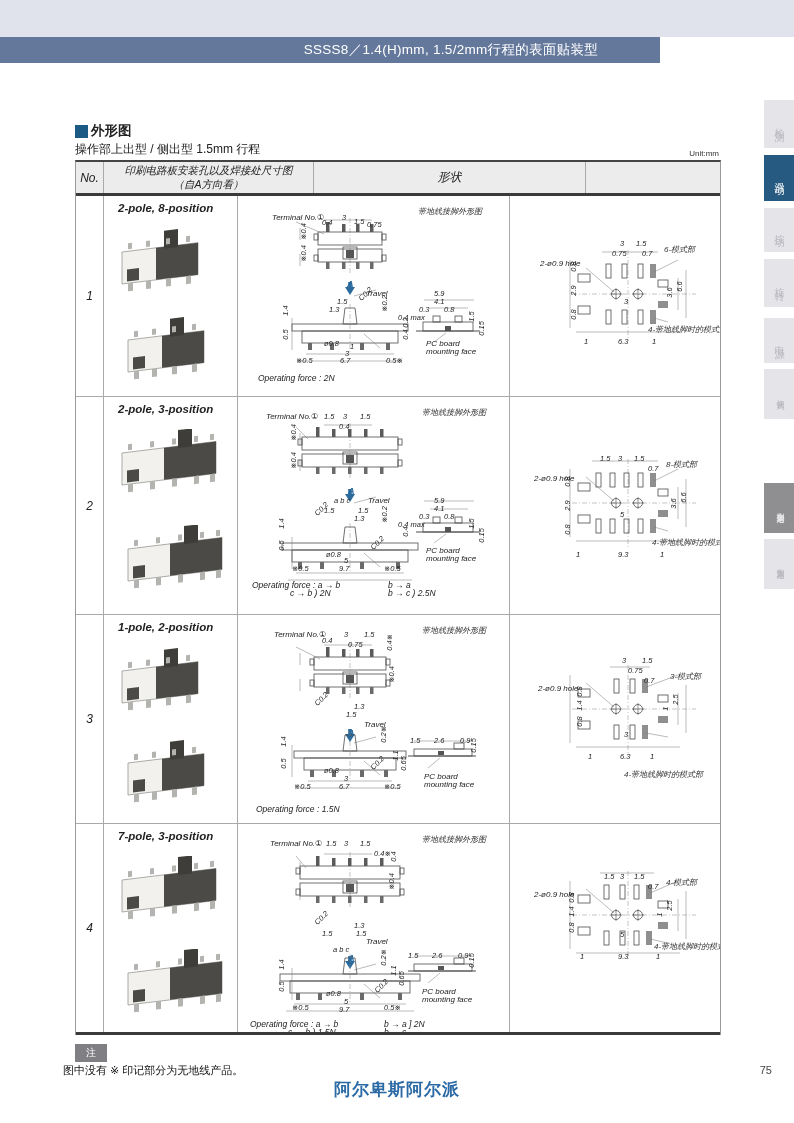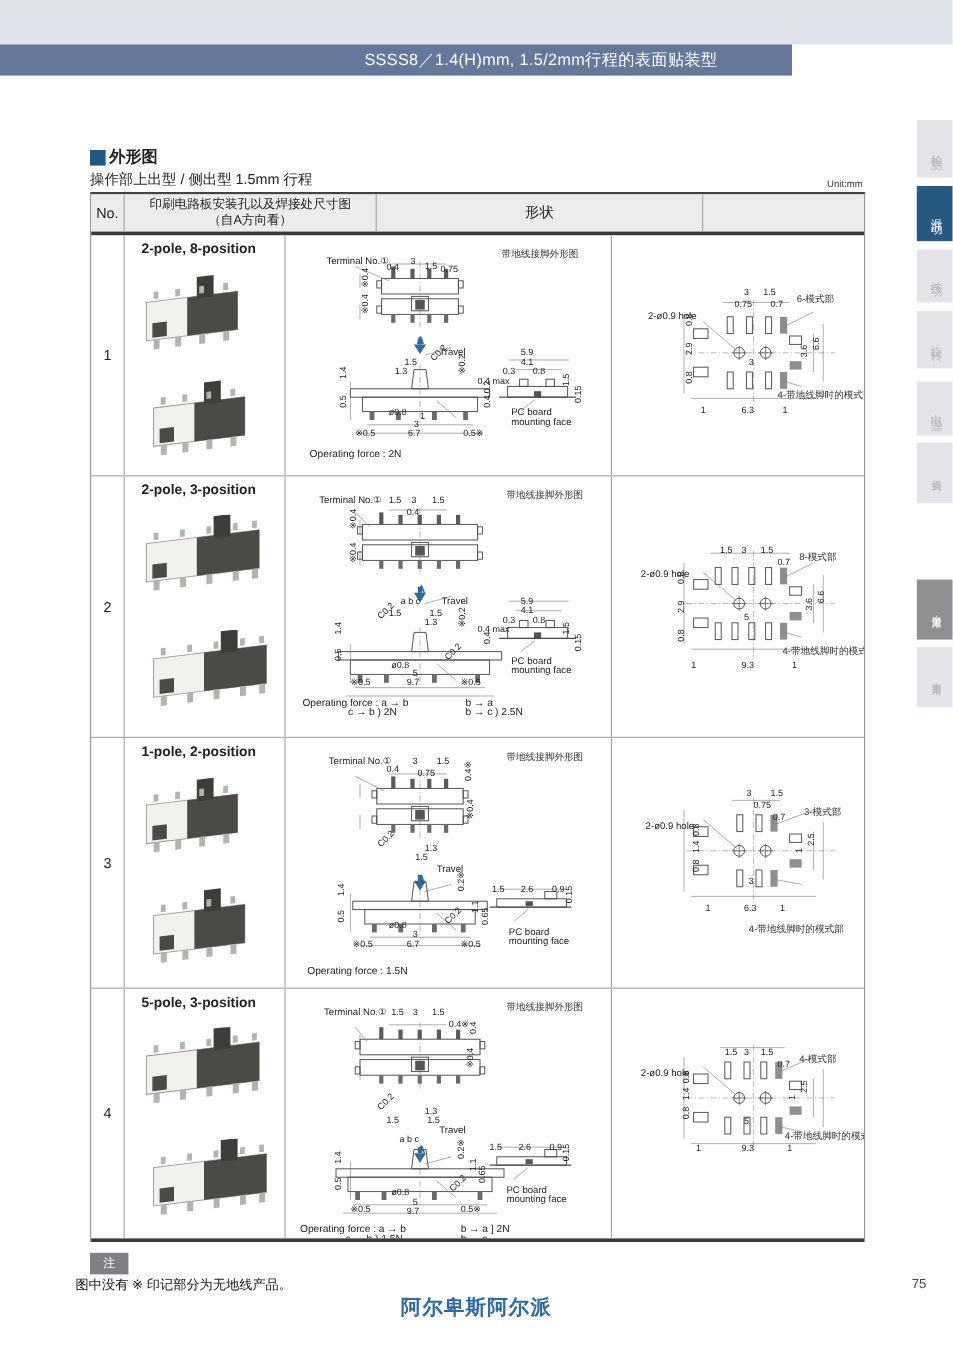--- a/index.html
+++ b/index.html
@@ -15,21 +15,21 @@
         background:#e4e4e9;color:#b8b8bf;}
   .side-tab.small{font-size:8px;letter-spacing:1px;}
   .side-tab.active{background:#265a80;color:#fff;}
   .side-tab.gray{background:#8f8f92;color:#f0f0f0;}
   
   .sec-title{position:absolute;left:75px;top:122px;font-size:13.5px;font-weight:bold;display:flex;align-items:center;}
   .sec-title .sq{width:13px;height:13px;background:#1a5a84;margin-right:3px;}
   .sec-sub{position:absolute;left:75px;top:141px;font-size:12px;}
   .unit{position:absolute;left:75px;top:149px;width:644px;text-align:right;font-size:8px;color:#333;}
   
-  .tbl{position:absolute;left:75px;top:160px;width:644px;border-top:2px solid #444;border-left:1px solid #999;border-right:1px solid #999;}
+  .tbl{position:absolute;left:75px;top:160px;width:644px;border-top:2px solid #444;border-left:1px solid #999;border-right:1px solid #999;font-style:italic;}
   .trow{display:flex;width:644px;box-sizing:border-box;}
   .thead{height:34px;background:#ececec;border-bottom:3px solid #3a3a3a;}
   .tc{box-sizing:border-box;border-right:1px solid #aaa;position:relative;overflow:hidden;}
   .tc:last-child{border-right:none;}
   .c-no{width:28px;}
   .c-photo{width:134px;}
   .c-shape{width:272px;}
   .c-pcb{width:210px;}
   .thead .tc{display:flex;align-items:center;justify-content:center;font-size:12px;border-right:1px solid #aaa;}
   .thead .hdr2{flex-direction:column;font-size:10.5px;line-height:1.25;}
@@ -605,21 +605,21 @@
               <span class="dl" style="left: 60px; top: 108px;">1</span>
               <span class="dl" style="left: 92px; top: 108px;">6.3</span>
               <span class="dl" style="left: 122px; top: 108px;">1</span>
               <span class="dl cn" style="left: 96px; top: 126px;">4-带地线脚时的模式部</span>
             </div>
           </div>
         </div>
         <div class="trow tbody-row" style="height: 211px;">
           <div class="tc c-no no-cell">4</div>
           <div class="tc c-photo">
-            <div class="type-label">5-pole, 3-position</div>
+            <div class="type-label">7-pole, 3-position</div>
             <svg width="120" height="78" viewBox="0 0 120 78" style="position: absolute; left: 6px; top: 32px;">
               <g transform="translate(12,18) skewY(-7)">
                 <rect x="0" y="6" width="94" height="32" fill="#f2f1ed" stroke="#9a9a96" stroke-width="0.8"></rect>
                 <rect x="42" y="6" width="52" height="32" fill="#4b4a47" stroke="none"></rect>
                 <rect x="5" y="24" width="12" height="12" fill="#4b4a47" stroke="none"></rect>
                 <rect x="56" y="-10" width="14" height="18" fill="#3e3d3a" stroke="none"></rect>
                 <rect x="6" y="38" width="5" height="8" fill="#b3b3af" stroke="none"></rect>
                 <rect x="6" y="-2" width="4" height="6" fill="#b3b3af" stroke="none"></rect>
                 <rect x="28" y="38" width="5" height="8" fill="#b3b3af" stroke="none"></rect>
                 <rect x="28" y="-2" width="4" height="6" fill="#b3b3af" stroke="none"></rect>

